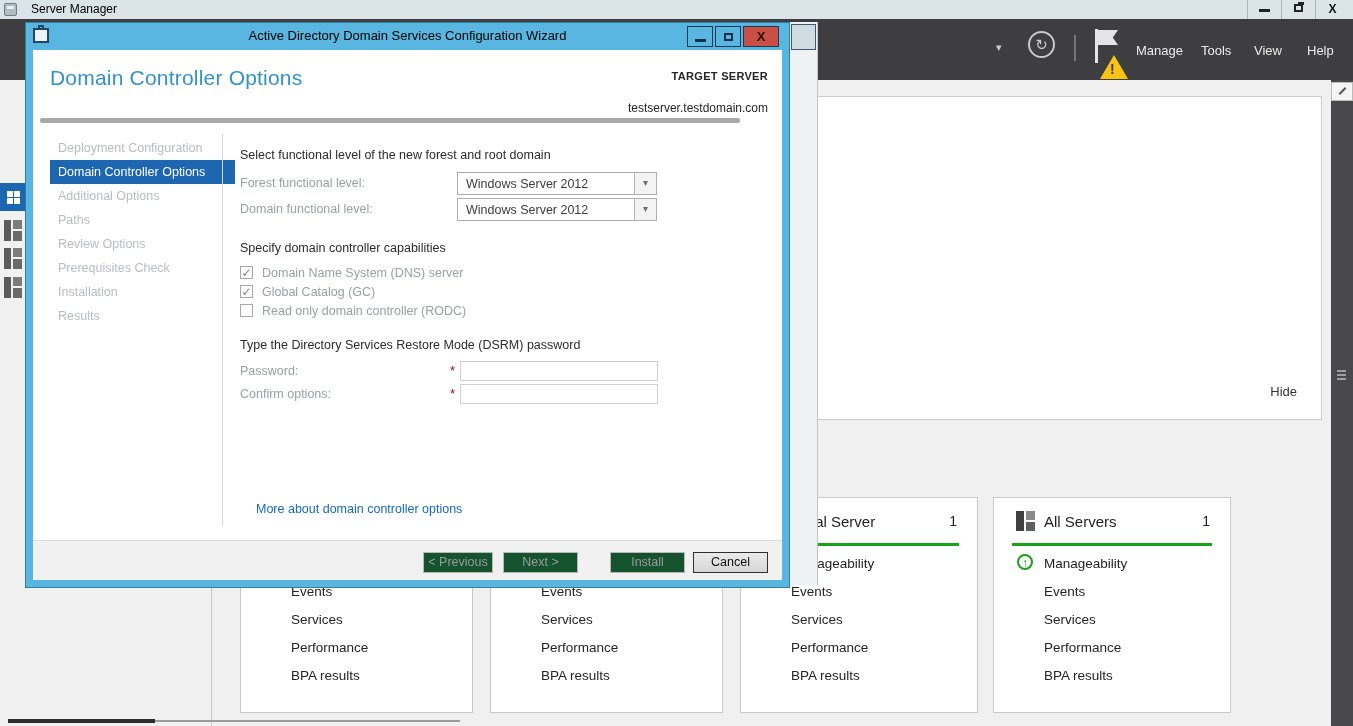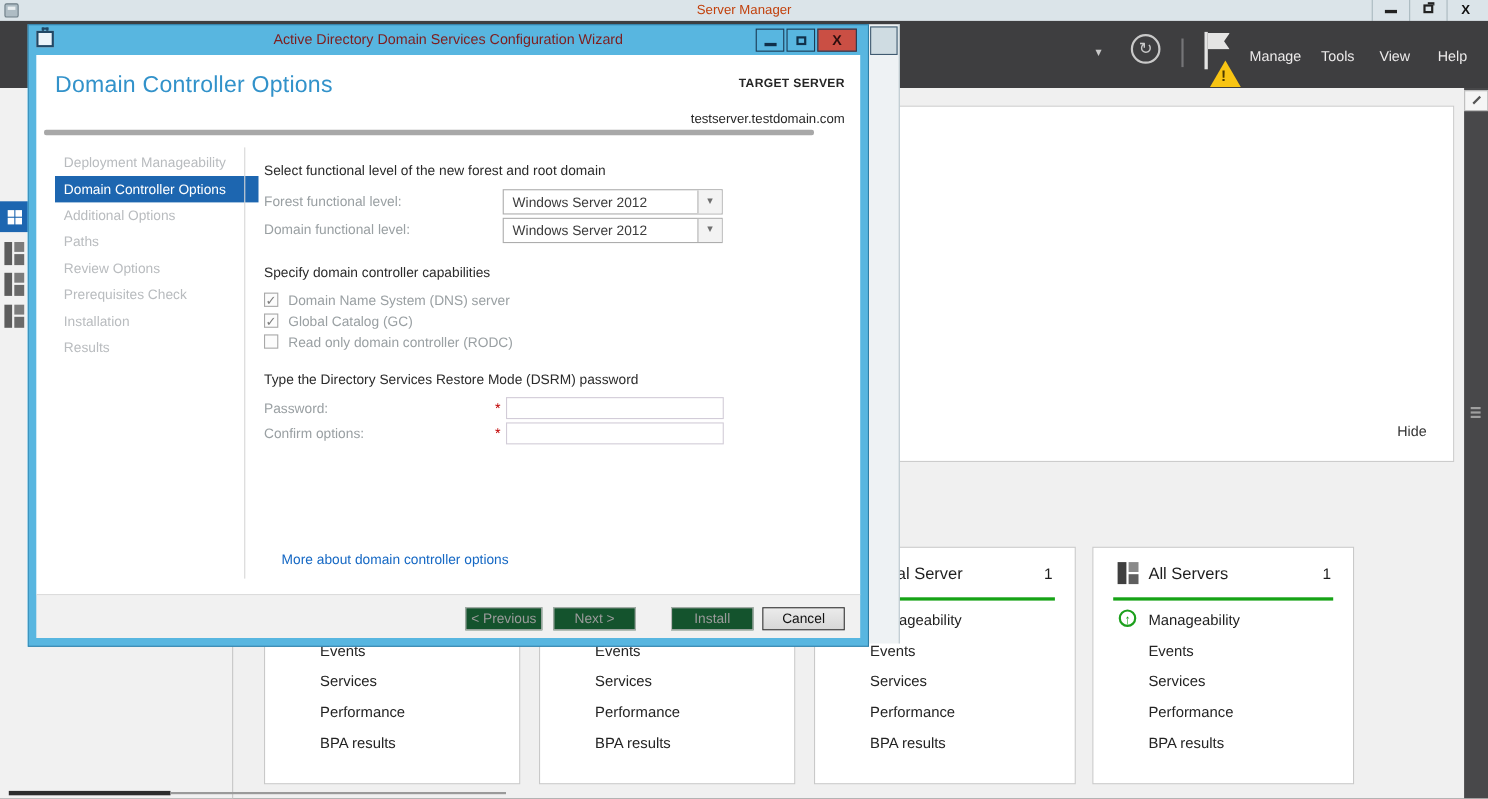--- a/index.html
+++ b/index.html
@@ -6,21 +6,21 @@
   *{box-sizing:border-box;}
   #screen{
     position:relative;width:1353px;height:726px;overflow:hidden;
     font-family:"Liberation Sans","DejaVu Sans",sans-serif;
     background:#f0f0f0;
   }
   .abs{position:absolute;}
 
   
   #titlebar{left:0;top:0;width:1353px;height:19px;background:#dbe4e9;}
-  #titlebar-title{left:0;right:0;top:2px;text-align:center;font-size:12px;color:#c2410c;}
+  #titlebar-title{left:0;right:0;top:2px;font-size:12px;color:#000000;padding-left:31px;}
   #app-icon{left:4px;top:3px;width:13px;height:13px;background:#aebcc4;border:1px solid #6d7d86;border-radius:2px;}
   #app-icon i{position:absolute;left:2px;top:2px;width:7px;height:3px;background:#e9eef1;}
   #win-controls{right:4px;top:0;height:19px;display:flex;}
   .wc-btn{width:34px;height:19px;border-left:1px solid #a9b8bf;position:relative;}
   .wc-min i{position:absolute;left:11px;top:9px;width:11px;height:3px;background:#222;}
   .wc-restore i{position:absolute;left:12px;top:4px;width:9px;height:8px;border:2px solid #222;background:#dbe4e9;}
   .wc-restore b{position:absolute;left:16px;top:2px;width:6px;height:3px;background:#222;}
   .wc-close{font-size:12px;font-weight:bold;color:#111;text-align:center;line-height:18px;}
 
   #darkband{left:0;top:19px;width:1353px;height:61px;background:#3e3e40;}
@@ -75,21 +75,21 @@
   .r0{top:86px;} .r1{top:114px;} .r2{top:142px;} .r3{top:170px;}
 
   
   #behind-window{left:788px;top:22px;width:30px;height:563px;background:#eef2f4;border-right:1px solid #b9c6cc;z-index:20;}
   #behind-window .btn{position:absolute;left:3px;top:2px;width:25px;height:26px;background:#cfdce2;border:1px solid #3f5a70;}
 
   
   #wizard{left:25px;top:22px;width:765px;height:566px;background:#58b6e0;z-index:30;
     box-shadow:0 0 0 1px #2f7ea6 inset;}
   #wiz-titlebar{position:absolute;left:0;top:0;width:100%;height:28px;}
-  #wiz-title{position:absolute;left:0;right:0;top:6px;text-align:center;font-size:13px;color:#7f1d1d;}
+  #wiz-title{position:absolute;left:0;right:0;top:6px;text-align:center;font-size:13px;color:#000000;}
   #wiz-icon{position:absolute;left:8px;top:6px;width:16px;height:15px;border:2px solid #1f4866;background:#eaf4fa;}
   #wiz-icon i{position:absolute;left:3px;top:-5px;width:6px;height:3px;border:2px solid #1f4866;border-bottom:none;}
   #wiz-btns{position:absolute;right:11px;top:4px;display:flex;}
   .wiz-btn{width:26px;height:21px;border:1px solid #1b3b55;margin-left:2px;position:relative;background:#58b6e0;}
   .wiz-btn.min i{position:absolute;left:7px;top:12px;width:11px;height:3px;background:#10304a;}
   .wiz-btn.max i{position:absolute;left:8px;top:6px;width:9px;height:8px;border:2px solid #10304a;}
   .wiz-btn.close{width:36px;background:#ca4f44;color:#2b0d0d;font-weight:bold;font-size:13px;text-align:center;line-height:20px;}
 
   #wiz-content{position:absolute;left:8px;top:28px;width:749px;height:490px;background:#fff;padding-left:42px;}
   #wiz-heading{position:absolute;left:17px;top:16px;font-size:21px;color:#3292ca;letter-spacing:.2px;}
@@ -281,21 +281,21 @@
     </div>
 
     <div id="wiz-content">
       <div id="wiz-heading">Domain Controller Options</div>
       <div id="wiz-target">
         <div class="t1">TARGET SERVER</div>
         <div class="t2">testserver.testdomain.com</div>
       </div>
       <div id="wiz-sep"></div>
 
-      <div class="nav-item" style="top:86px;">Deployment Manageability</div>
+      <div class="nav-item" style="top:86px;">Deployment Configuration</div>
       <div class="nav-item selected" style="top:110px;">Domain Controller Options</div>
       <div class="nav-item" style="top:134px;">Additional Options</div>
       <div class="nav-item" style="top:158px;">Paths</div>
       <div class="nav-item" style="top:182px;">Review Options</div>
       <div class="nav-item" style="top:206px;">Prerequisites Check</div>
       <div class="nav-item" style="top:230px;">Installation</div>
       <div class="nav-item" style="top:254px;">Results</div>
       <div id="nav-divider"></div>
 
       <div class="wsec" style="top:98px;">Select functional level of the new forest and root domain</div>

